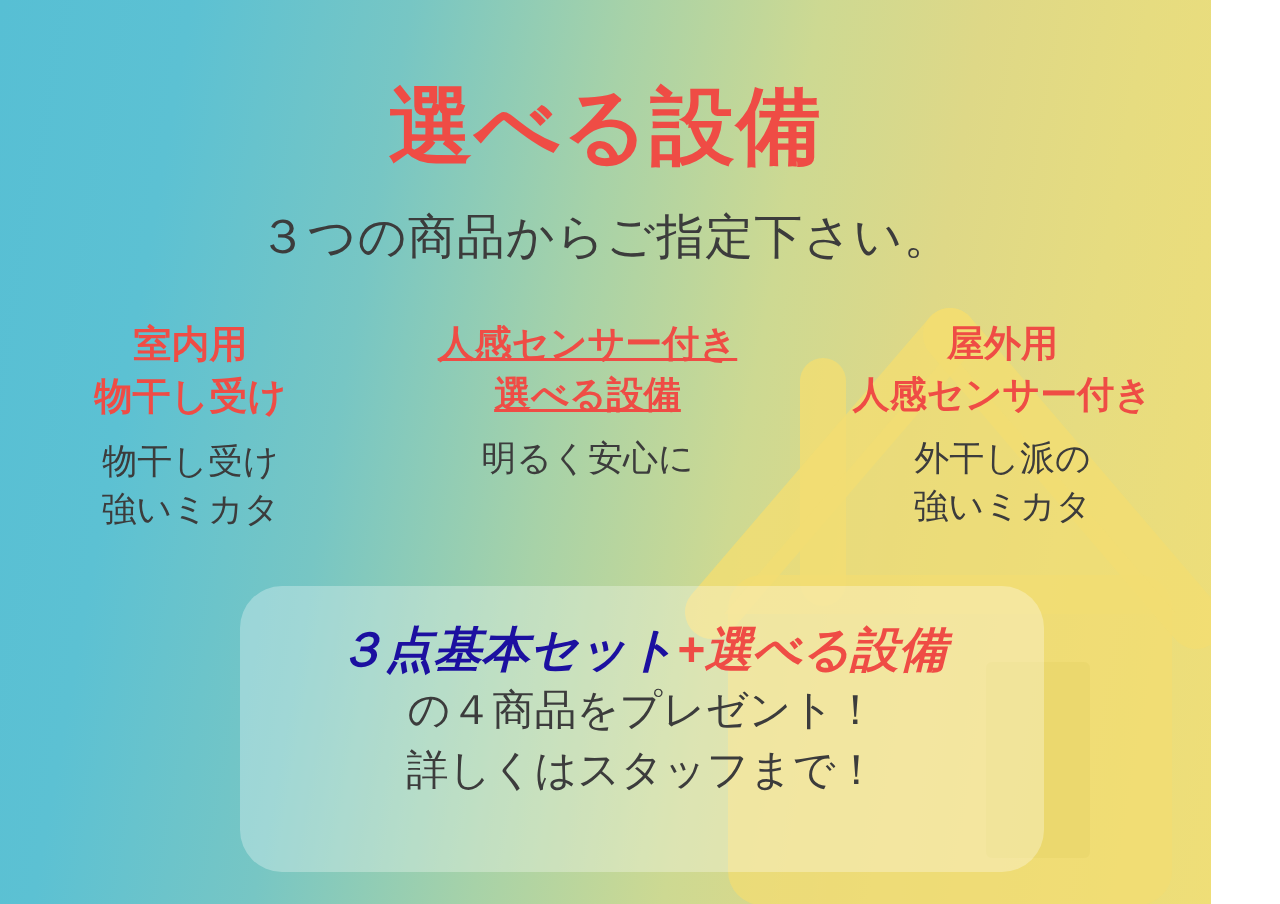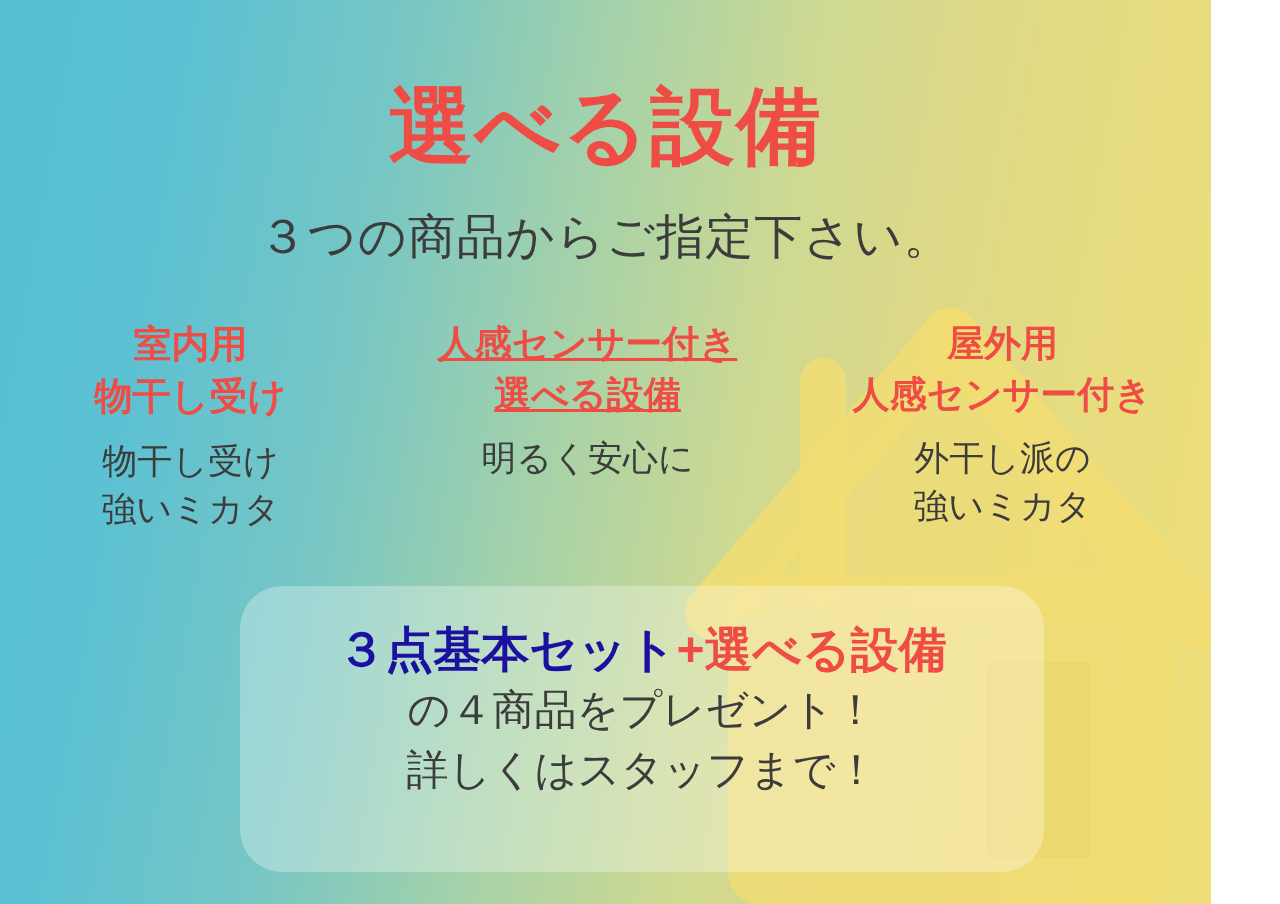--- a/index.html
+++ b/index.html
@@ -105,20 +105,21 @@
     left:240px; width:804px;
     top:620px;
     text-align:center;
   }
   .offer-headline {
     font-size:48px;
     font-weight:bold;
     line-height:1.25;
     white-space:nowrap;
     letter-spacing:0px;
+    font-style:italic;
   }
   .offer-headline .part-blue { color:#1c10a0; }
   .offer-headline .part-red  { color:#ef4c45; }
   .offer-sub {
     font-size:42px;
     color:#3c3c3c;
     line-height:1.42;
     letter-spacing:0px;
   }
 </style>

